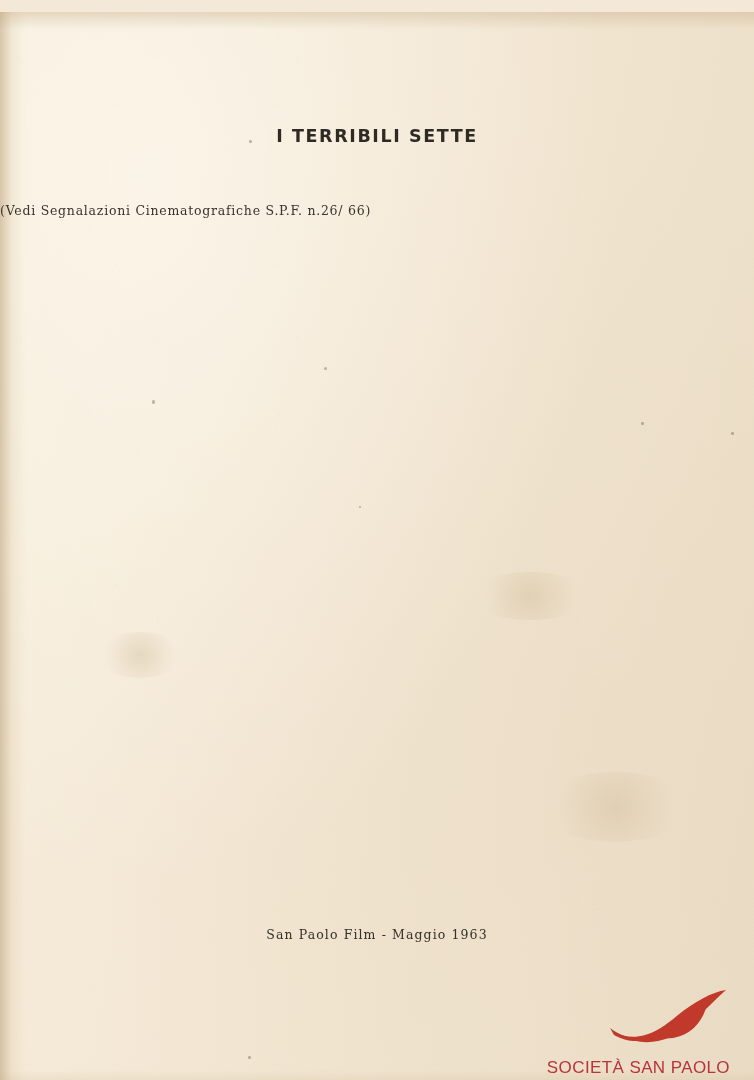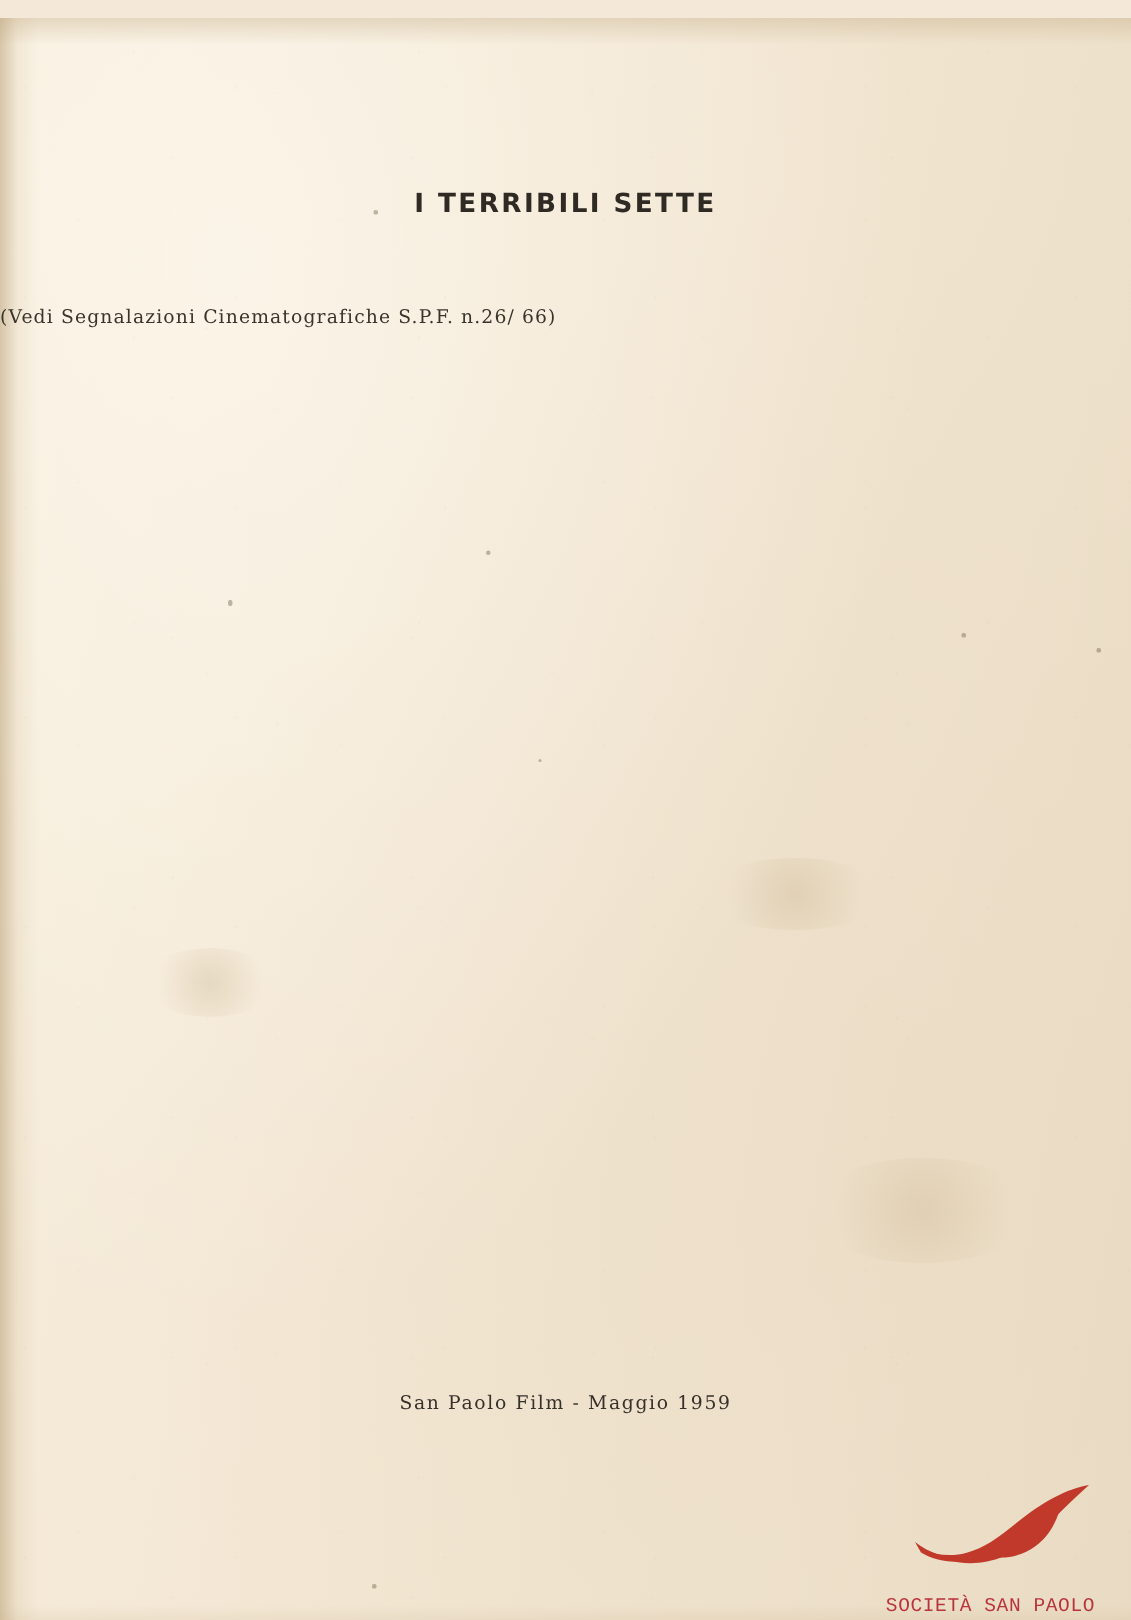--- a/index.html
+++ b/index.html
@@ -110,22 +110,22 @@
     position: absolute;
     right: 4px;
     top: 0;
     width: 120px;
     height: 62px;
   }
   .logo-text {
     position: absolute;
     right: 2px;
     bottom: 2px;
-    font-family: Liberation Mono, monospace;
-    font-size: 13px;
+    font-family: Liberation Sans, sans-serif;
+    font-size: 17px;
     letter-spacing: 0.4px;
     color: #b8333c;
     white-space: nowrap;
   }
 
   
   .speck {
     position: absolute;
     background: rgba(110,92,66,0.42);
     border-radius: 50%;
@@ -156,21 +156,21 @@
   <div class="speck" style="left:359px; top:494px; width:2px; height:2px;"></div>
   <div class="speck" style="left:248px; top:1044px; width:2.5px; height:2.5px;"></div>
   <div class="smudge" style="left:95px; top:620px; width:90px; height:46px;"></div>
   <div class="smudge" style="left:470px; top:560px; width:120px; height:48px;"></div>
   <div class="smudge" style="left:540px; top:760px; width:150px; height:70px;"></div>
 
   <div class="doc-title">I TERRIBILI SETTE</div>
 
   <div class="doc-subtitle">(Vedi Segnalazioni Cinematografiche S.P.F. n.26/ 66)</div>
 
-  <div class="doc-imprint">San Paolo Film - Maggio 1959</div>
+  <div class="doc-imprint">San Paolo Film - Maggio 1963</div>
 
   <div class="logo-block">
     <div class="logo-mark">
       <svg viewBox="0 0 120 62" width="120" height="62" xmlns="http://www.w3.org/2000/svg">
         <path d="M118 2 C104 4 86 14 70 27 C58 37 48 44 37 47 C27 50 16 49 8 45 C20 53 36 56 50 53 C66 50 78 41 90 29 C100 19 110 9 118 2 Z" fill="#c0392b"></path>
         <path d="M96 10 C92 20 84 31 74 39 C66 45 58 48 50 49 C60 52 72 50 82 43 C92 36 98 24 100 12 Z" fill="#c0392b"></path>
         <path d="M2 40 C12 48 26 52 40 51 C30 55 16 53 6 47 Z" fill="#c0392b"></path>
       </svg>
     </div>
     <div class="logo-text">SOCIETÀ SAN PAOLO</div>

